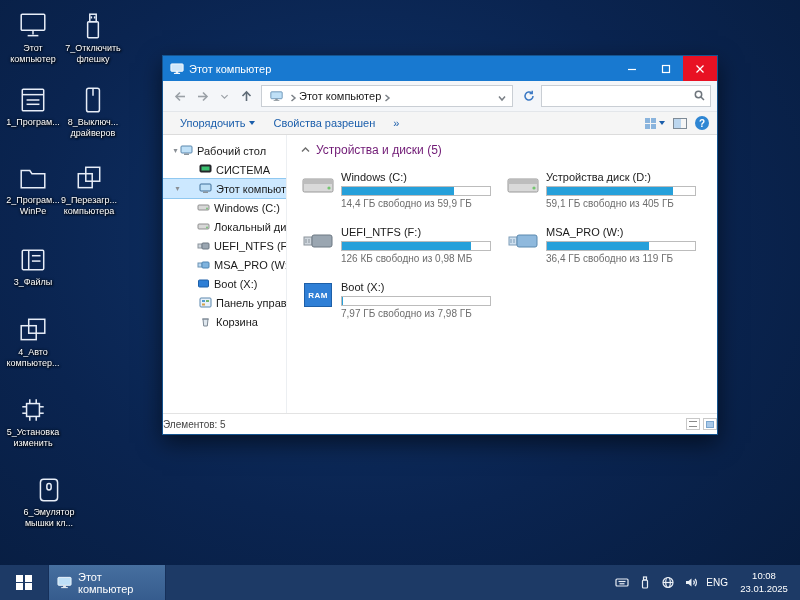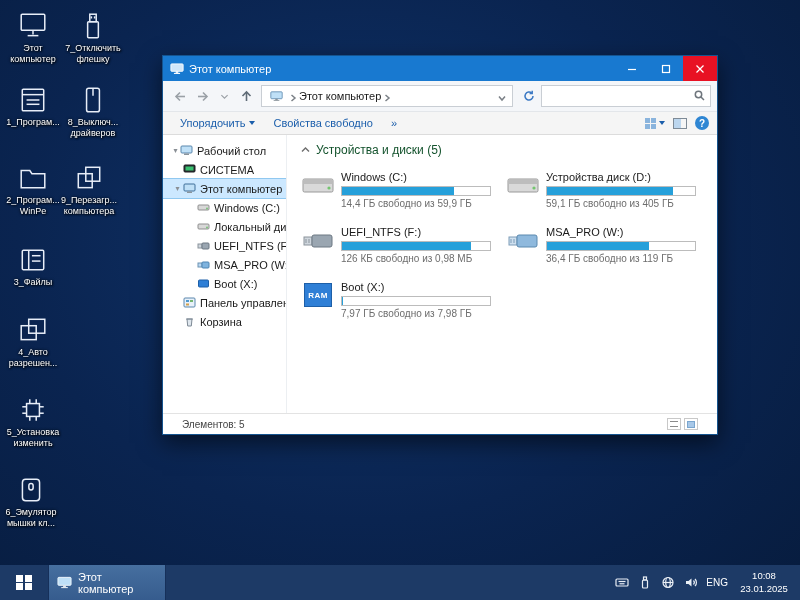--- a/index.html
+++ b/index.html
@@ -51,35 +51,35 @@
   .pane-icon { width:14px; height:11px; border:1px solid #7e8waba; }
   .pane-icon { border:1px solid #7e8a96; display:flex; }
   .pane-icon i { width:55%; background:#bcd6ee; }
   .help-circle { width:14px; height:14px; border-radius:50%; background:#2f86d3; color:#fff; font-size:10px; font-weight:bold; display:flex; align-items:center; justify-content:center; }
   .winbody { flex:1 1 auto; display:flex; min-height:0; }
   
   .navpane { width:124px; flex:0 0 auto; border-right:1px solid #eceff2; padding-top:6px; overflow:hidden; }
   .nav-row { height:19px; display:flex; align-items:center; white-space:nowrap; position:relative; }
   .nav-row .tw { width:9px; font-size:8px; color:#8a8f95; text-align:center; flex:0 0 auto; }
   .nav-ic { width:13px; height:11px; margin-right:4px; flex:0 0 auto; }
-  .lvl0 { padding-left:8px; } .lvl1 { padding-left:20px; } .lvl2 { padding-left:34px; }
+  .lvl0 { padding-left:8px; } .lvl1 { padding-left:36px; } .lvl2 { padding-left:34px; }
   .nav-sel { background:#cce8ff; outline:1px solid #90c8f0; }
   
   .content { flex:1; padding:8px 10px 0 14px; overflow:hidden; }
-  .group-hdr { display:flex; align-items:center; gap:6px; color:#14532d; font-size:12px; }
+  .group-hdr { display:flex; align-items:center; gap:6px; color:#701a75; font-size:12px; }
   .group-hdr svg { width:9px; height:6px; stroke:#6d6d6d; fill:none; stroke-width:1.4; }
   .drivegrid { display:grid; grid-template-columns:205px 205px; row-gap:17px; margin-top:14px; }
   .drive { display:flex; gap:6px; align-items:flex-start; }
   .drive-icn { width:34px; height:28px; flex:0 0 auto; }
   .ram-chip { width:28px; height:24px; margin:2px 3px; background:#2f7fd6; border:1px solid #1d5fa8; color:#fff; font-size:8px; font-weight:bold; display:flex; align-items:center; justify-content:center; letter-spacing:.5px; }
   .drive-name { font-size:11px; line-height:13px; }
   .drive-bar { width:150px; height:10px; border:1px solid #bcbcbc; background:#fff; margin:2px 0; }
   .drive-fill { height:100%; background:#26a0da; }
   .drive-free { font-size:10px; color:#6d6d6d; }
-  .statusbar { height:21px; border-top:1px solid #e3e3e3; display:flex; align-items:center; padding:0 19px; font-size:10px; color:#444; flex:0 0 auto; }
+  .statusbar { height:21px; border-top:1px solid #e3e3e3; display:flex; align-items:center; padding:0 0; font-size:10px; color:#444; flex:0 0 auto; }
   .status-views { margin-left:auto; display:flex; gap:3px; }
   .sv { width:14px; height:12px; border:1px solid #c8c8c8; display:flex; align-items:center; justify-content:center; }
   .sv i { display:block; }
   .sv-list i { width:8px; height:6px; border-top:1.5px solid #8a8a8a; border-bottom:1.5px solid #8a8a8a; }
   .sv-thumb i { width:8px; height:7px; background:#a8c8e8; border:1px solid #7aa6cf; }
   
   .taskbar { position:absolute; left:0; bottom:0; width:800px; height:35px; background:#1d3a66; display:flex; align-items:stretch; color:#fff; }
   .startbtn { width:48px; display:flex; align-items:center; justify-content:center; }
   .winlogo { display:grid; grid-template-columns:7px 7px; grid-template-rows:7px 7px; gap:1.5px; }
   .winlogo i { background:#fff; }
@@ -147,37 +147,37 @@
         <line x1="13" y1="9" x2="21" y2="9"></line>
         <line x1="13" y1="14" x2="21" y2="14"></line>
       </svg></span>
   <div class="dlabel">3_Файлы</div>
 </div>
 <div class="dicon" style="left:4px;top:316px">
   <span class="glyph"><svg viewBox="0 0 28 26">
         <rect x="3" y="9" width="14" height="13"></rect>
         <rect x="10" y="3" width="15" height="13"></rect>
       </svg></span>
-  <div class="dlabel">4_Авто разрешен...</div>
+  <div class="dlabel">4_Авто компьютер...</div>
 </div>
 <div class="dicon" style="left:4px;top:396px">
   <span class="glyph"><svg viewBox="0 0 28 26">
         <rect x="8" y="7" width="12" height="12"></rect>
         <line x1="11" y1="3" x2="11" y2="7"></line>
         <line x1="17" y1="3" x2="17" y2="7"></line>
         <line x1="11" y1="19" x2="11" y2="23"></line>
         <line x1="17" y1="19" x2="17" y2="23"></line>
         <line x1="4" y1="10" x2="8" y2="10"></line>
         <line x1="4" y1="16" x2="8" y2="16"></line>
         <line x1="20" y1="10" x2="24" y2="10"></line>
         <line x1="20" y1="16" x2="24" y2="16"></line>
       </svg></span>
   <div class="dlabel">5_Установка изменить</div>
 </div>
-<div class="dicon" style="left:2px;top:476px">
+<div class="dicon" style="left:20px;top:476px">
   <span class="glyph"><svg viewBox="0 0 28 26">
         <rect x="6" y="3" width="16" height="20" rx="3"></rect>
         <rect x="12" y="7" width="4" height="6" rx="2"></rect>
       </svg></span>
   <div class="dlabel">6_Эмулятор мышки кл...</div>
 </div>
 
 <div class="window">
 
   <div class="titlebar">
@@ -262,21 +262,21 @@
           </svg></span>
     </div>
   </div>
 
 
   <div class="commandbar">
     <span class="cmd-item">
         <span>Упорядочить</span>
         <i class="cmd-caret"></i>
       </span>
-    <span class="cmd-item">Свойства свободно</span>
+    <span class="cmd-item">Свойства разрешен</span>
     <span class="cmd-item">»</span>
     <span class="cmd-right">
       <span class="cmd-item" style="padding:0;gap:3px">
           <span class="viewgrid">
             <i></i>
             <i></i>
             <i></i>
             <i></i>
           </span>
           <i class="cmd-caret"></i>

